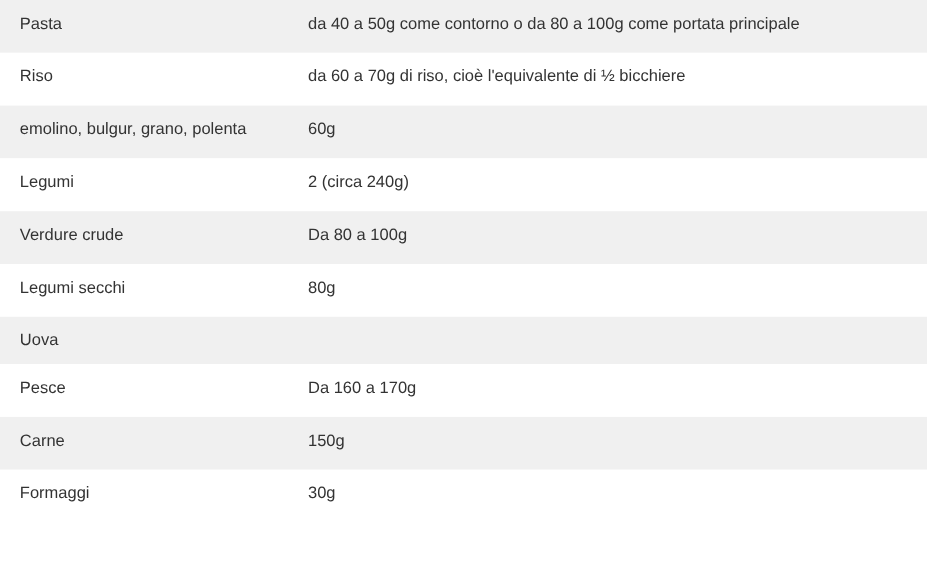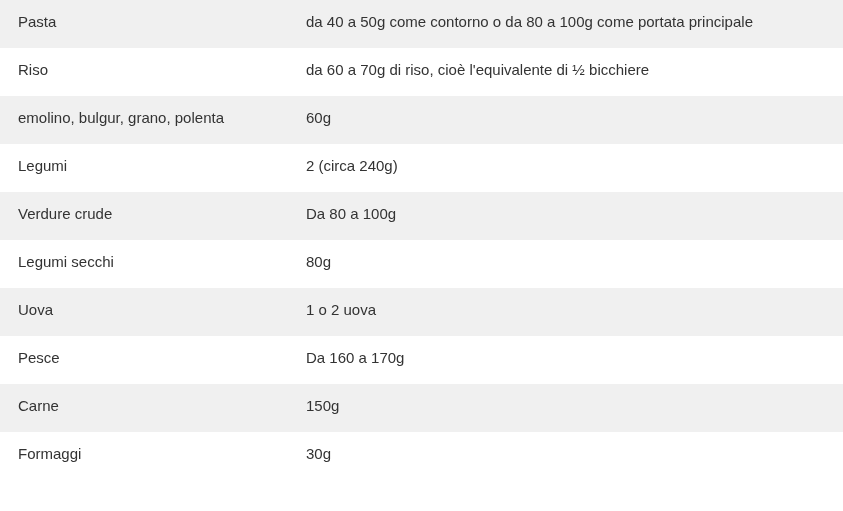--- a/index.html
+++ b/index.html
@@ -14,21 +14,20 @@
     background: #fff;
     width: 843px;
   }
   .table {
     width: 100%;
     border-collapse: collapse;
   }
   .row {
     display: flex;
     width: 100%;
-    gap: 26px;
   }
   .row:nth-child(odd) {
     background-color: #f0f0f0;
   }
   .row:nth-child(even) {
     background-color: #ffffff;
   }
   .cell-left {
     width: 280px;
     padding: 13px 18px;
@@ -62,21 +61,20 @@
   <div class="row">
     <div class="cell-left">Verdure crude</div>
     <div class="cell-right">Da 80 a 100g</div>
   </div>
   <div class="row">
     <div class="cell-left">Legumi secchi</div>
     <div class="cell-right">80g</div>
   </div>
   <div class="row">
     <div class="cell-left">Uova</div>
-    <div class="cell-right">1 o 2 uova</div>
   </div>
   <div class="row">
     <div class="cell-left">Pesce</div>
     <div class="cell-right">Da 160 a 170g</div>
   </div>
   <div class="row">
     <div class="cell-left">Carne</div>
     <div class="cell-right">150g</div>
   </div>
   <div class="row">

